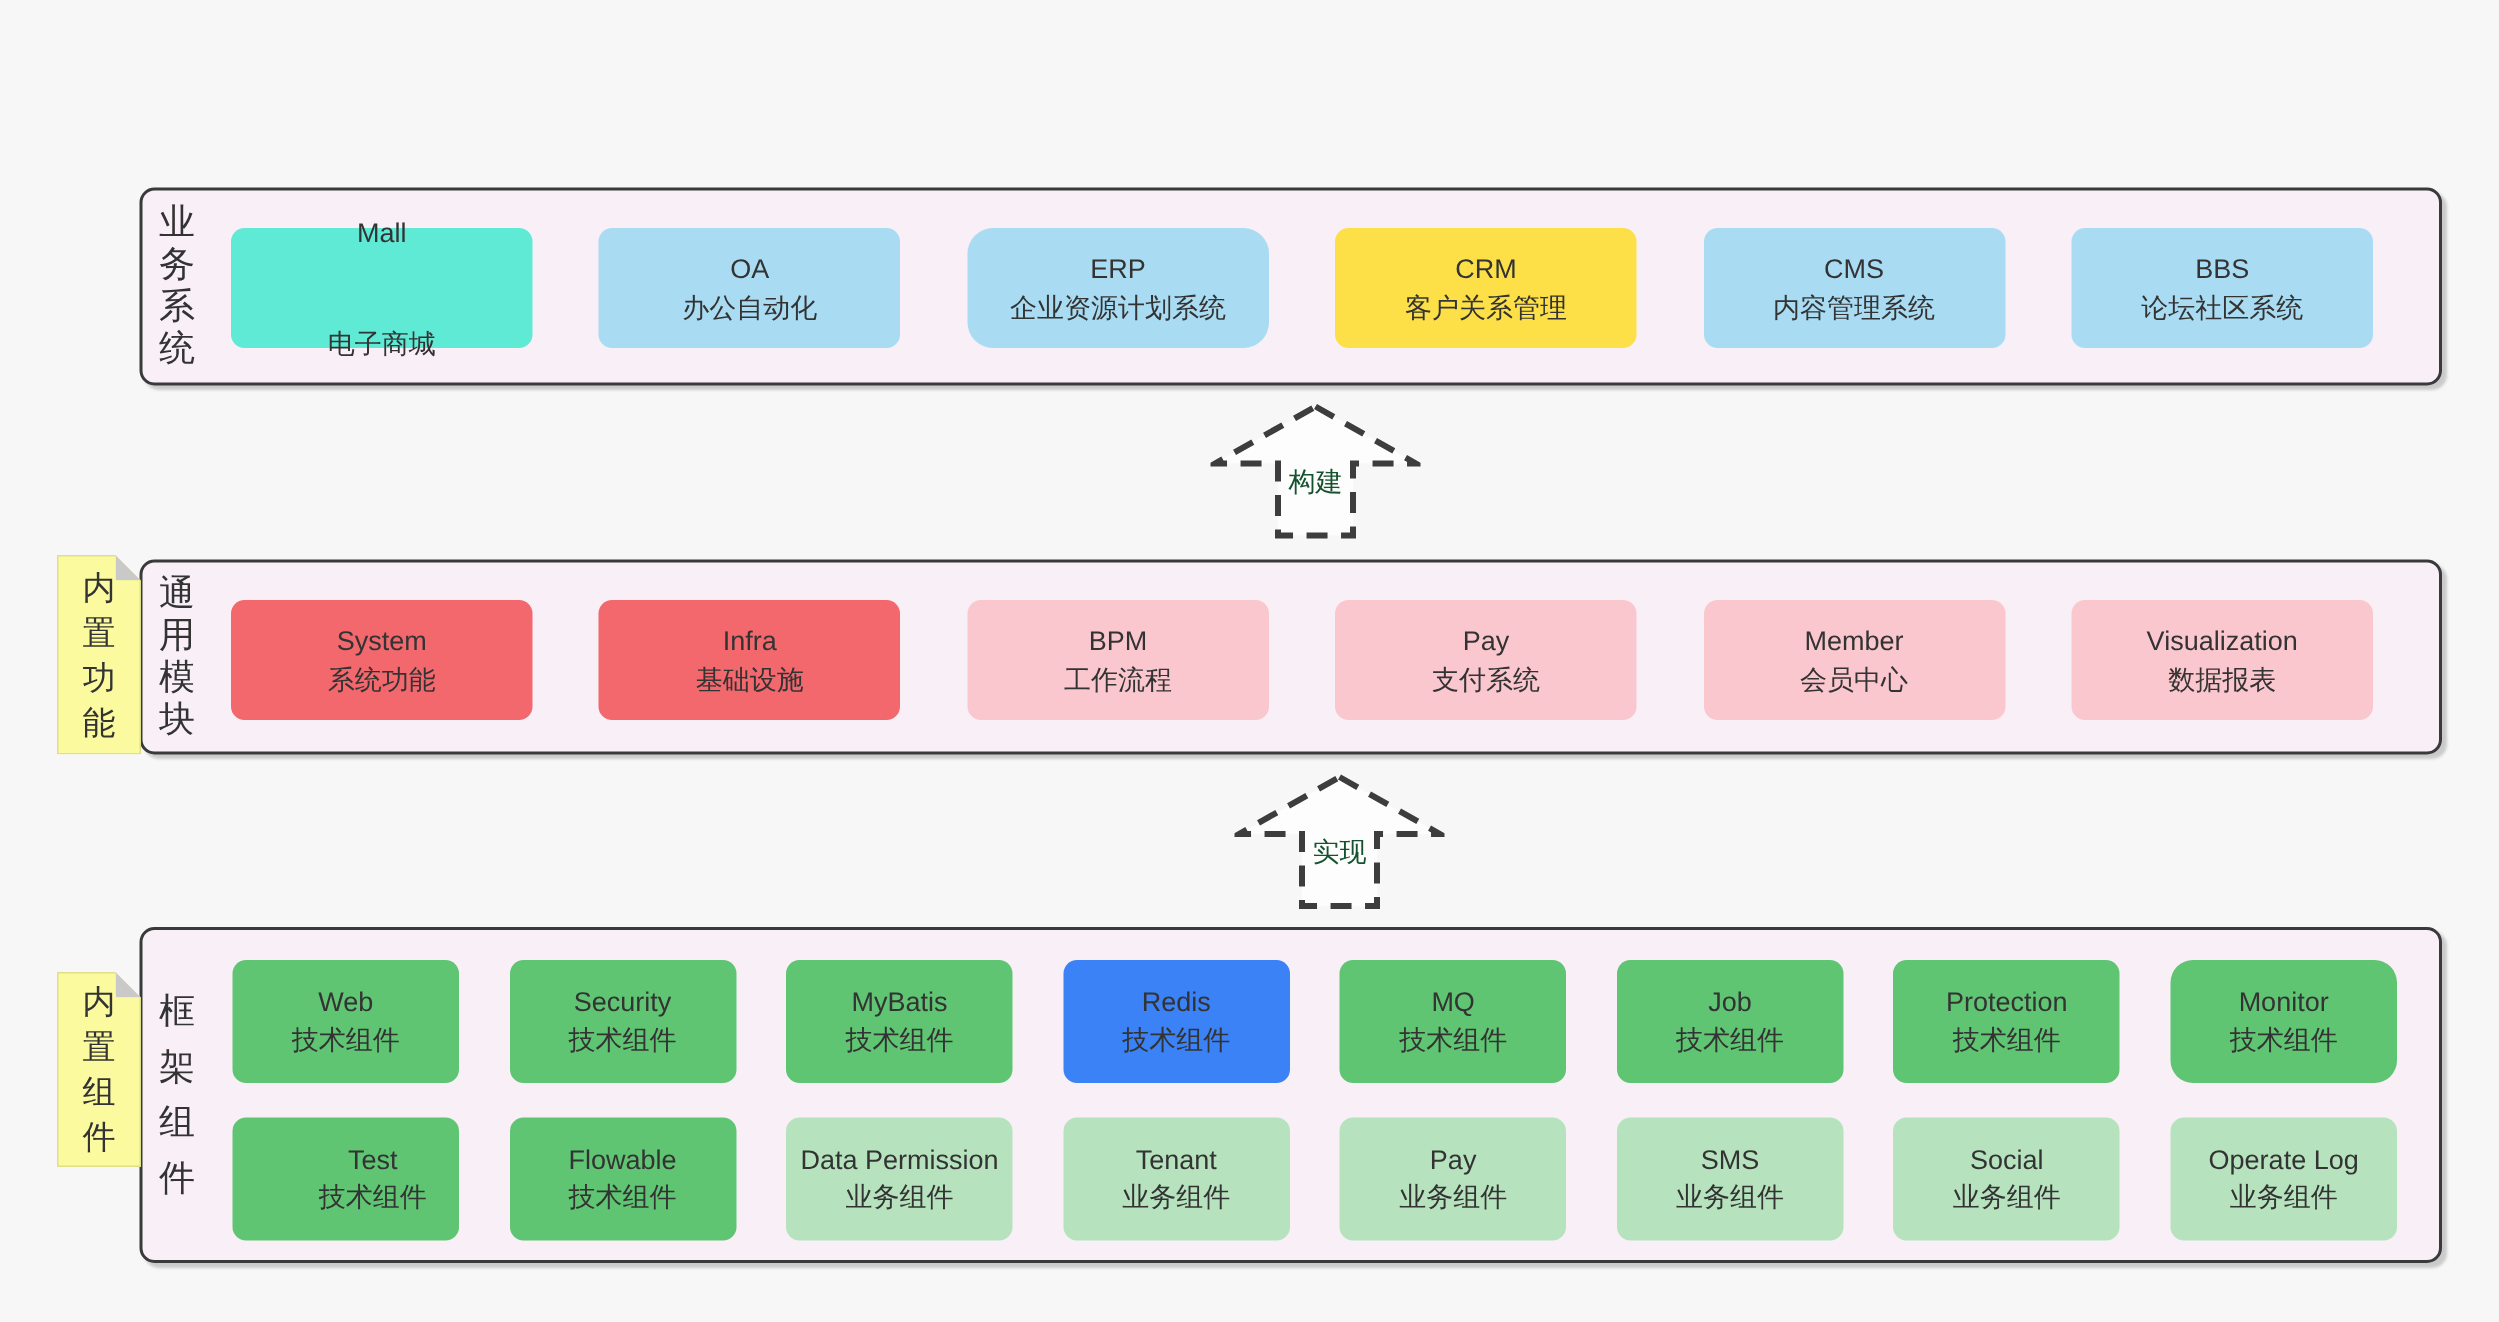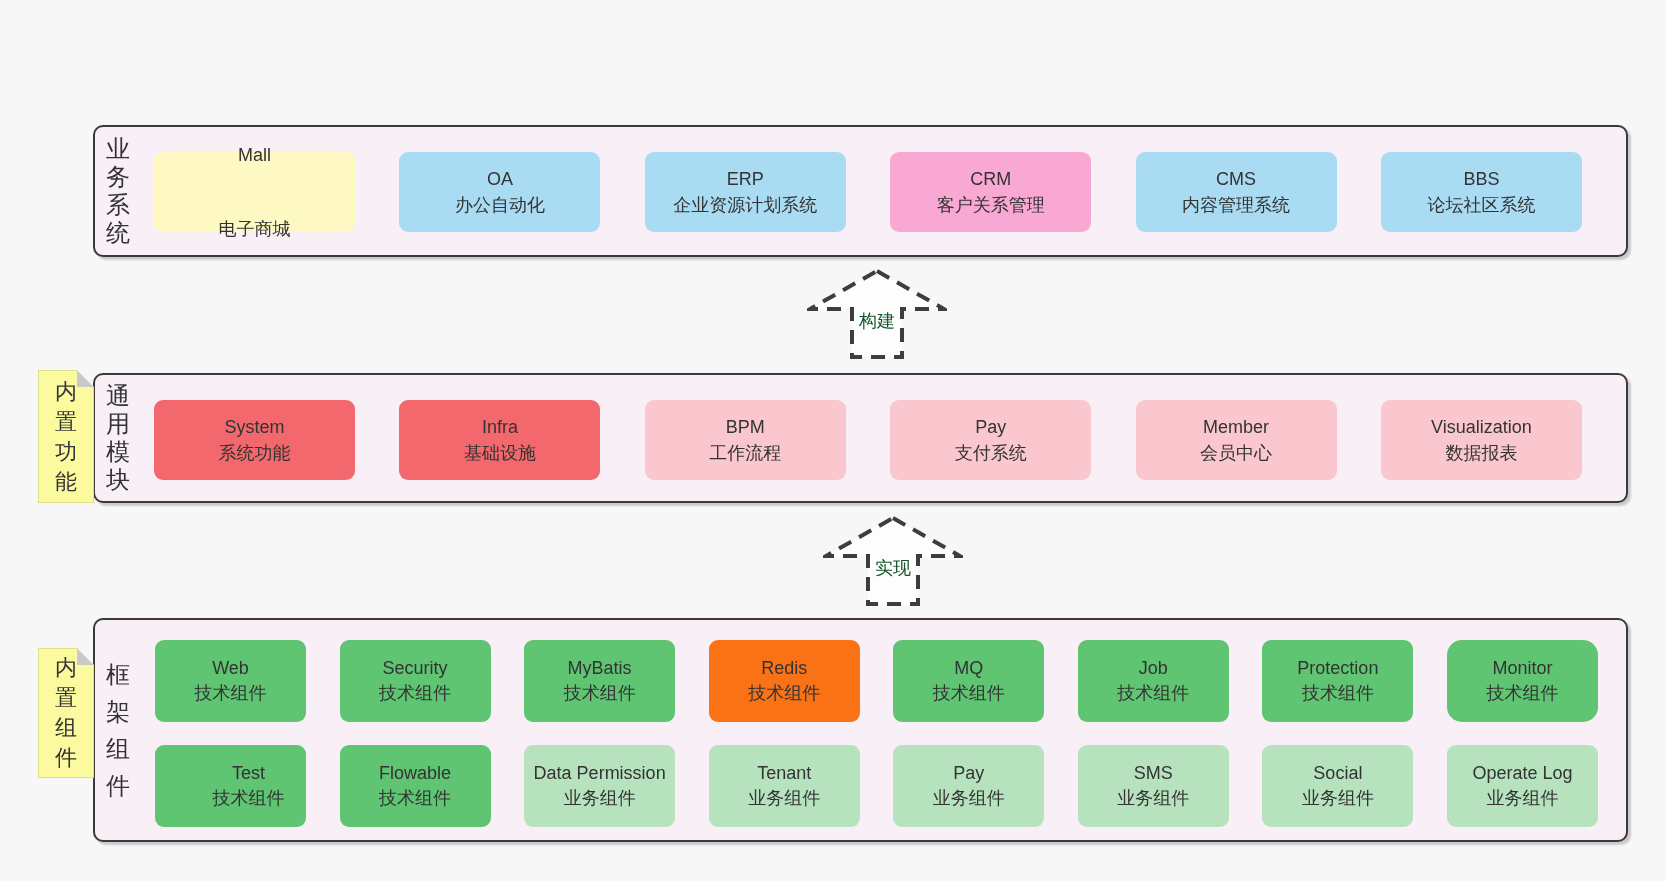--- a/index.html
+++ b/index.html
@@ -73,33 +73,33 @@
 <div class="canvas" style="background: rgb(247, 247, 248);">
 
   <section class="band" id="band-business" style="background: rgb(249, 239, 247); border-color: rgb(58, 58, 58);">
     <div class="side-label">
         <span>业</span>
         <span>务</span>
         <span>系</span>
         <span>统</span>
       </div>
     <div class="boxes-row wide-row">
-        <div class="box" style="background: #fef9c3; gap: 48px;">
+        <div class="box" style="background: #5eead4; gap: 48px;">
           <div class="box-title">Mall</div>
           <div class="box-subtitle">电子商城</div>
         </div>
         <div class="box" style="background: rgb(169, 220, 243);">
           <div class="box-title">OA</div>
           <div class="box-subtitle">办公自动化</div>
         </div>
-        <div class="box" style="background: rgb(169, 220, 243);">
+        <div class="box" style="background: rgb(169, 220, 243); border-radius: 17px;">
           <div class="box-title">ERP</div>
           <div class="box-subtitle">企业资源计划系统</div>
         </div>
-        <div class="box" style="background: #f9a8d4;">
+        <div class="box" style="background: #fde047;">
           <div class="box-title">CRM</div>
           <div class="box-subtitle">客户关系管理</div>
         </div>
         <div class="box" style="background: rgb(169, 220, 243);">
           <div class="box-title">CMS</div>
           <div class="box-subtitle">内容管理系统</div>
         </div>
         <div class="box" style="background: rgb(169, 220, 243);">
           <div class="box-title">BBS</div>
           <div class="box-subtitle">论坛社区系统</div>
@@ -176,21 +176,21 @@
           <div class="box-subtitle">技术组件</div>
         </div>
         <div class="box" style="background: rgb(95, 197, 115);">
           <div class="box-title">Security</div>
           <div class="box-subtitle">技术组件</div>
         </div>
         <div class="box" style="background: rgb(95, 197, 115);">
           <div class="box-title">MyBatis</div>
           <div class="box-subtitle">技术组件</div>
         </div>
-        <div class="box" style="background: #f97316;">
+        <div class="box" style="background: #3b82f6;">
           <div class="box-title">Redis</div>
           <div class="box-subtitle">技术组件</div>
         </div>
         <div class="box" style="background: rgb(95, 197, 115);">
           <div class="box-title">MQ</div>
           <div class="box-subtitle">技术组件</div>
         </div>
         <div class="box" style="background: rgb(95, 197, 115);">
           <div class="box-title">Job</div>
           <div class="box-subtitle">技术组件</div>

